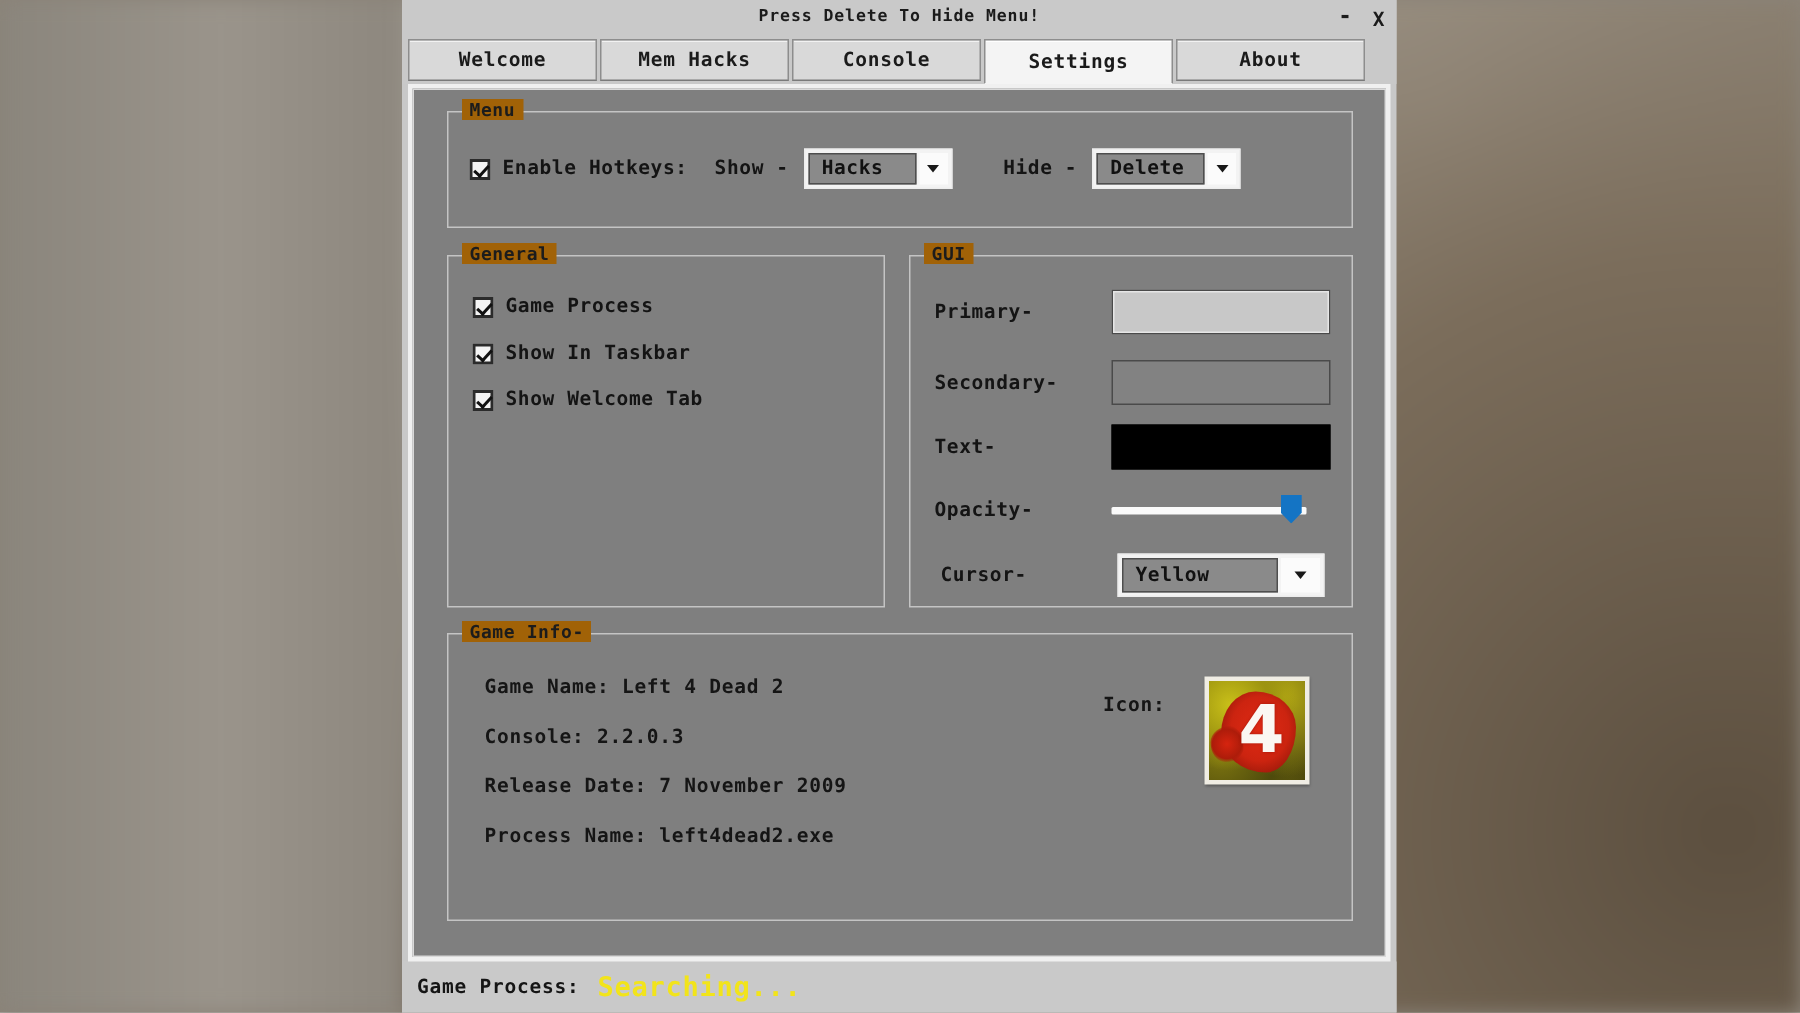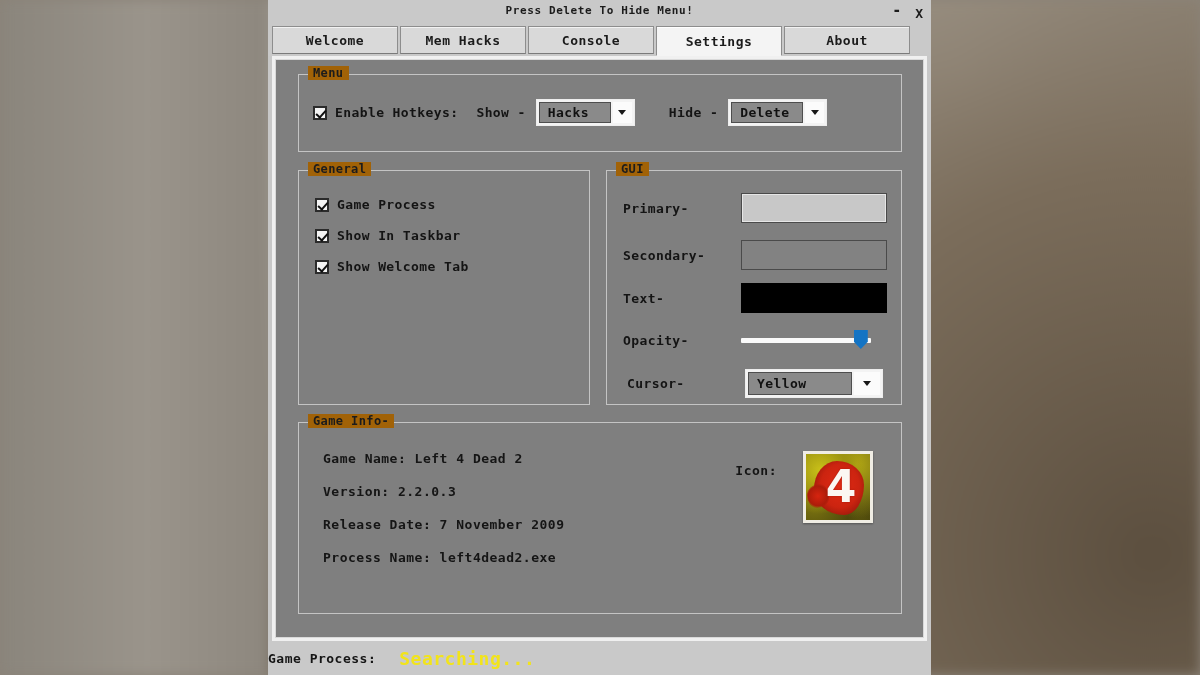--- a/index.html
+++ b/index.html
@@ -355,21 +355,22 @@
     text-shadow: 0 0 2px rgba(120,10,0,.5);
   }
 
   
   .statusbar {
     flex: 0 0 auto;
     height: 34px;
     background: #c9c9c9;
     display: flex;
     align-items: center;
-    gap: 16px;
+    padding-left: 10px;
+    gap: 5px;
   }
   .status-key {
     font-size: 13px;
     font-weight: bold;
     color: #151515;
     letter-spacing: 0.5px;
   }
   .status-val {
     font-size: 18px;
     font-weight: bold;
@@ -488,21 +489,21 @@
             <div class="combo-value">Yellow</div>
             <div class="combo-arrow"></div>
           </div>
         </div>
       </div>
 
       <div class="groupbox" id="gb-gameinfo">
         <span class="gb-title">Game Info-</span>
 
         <div class="gi-line" style="top:28px;">Game Name: Left 4 Dead 2</div>
-        <div class="gi-line" style="top:61px;">Version: 2.2.0.3</div>
+        <div class="gi-line" style="top:61px;">Console: 2.2.0.3</div>
         <div class="gi-line" style="top:94px;">Release Date: 7 November 2009</div>
         <div class="gi-line" style="top:127px;">Process Name: left4dead2.exe</div>
 
         <div id="icon-label">Icon:</div>
 
         <div id="game-icon">
           <div class="art">
             <div class="splat"></div>
             <div class="splat2"></div>
             <div class="four">4</div>

